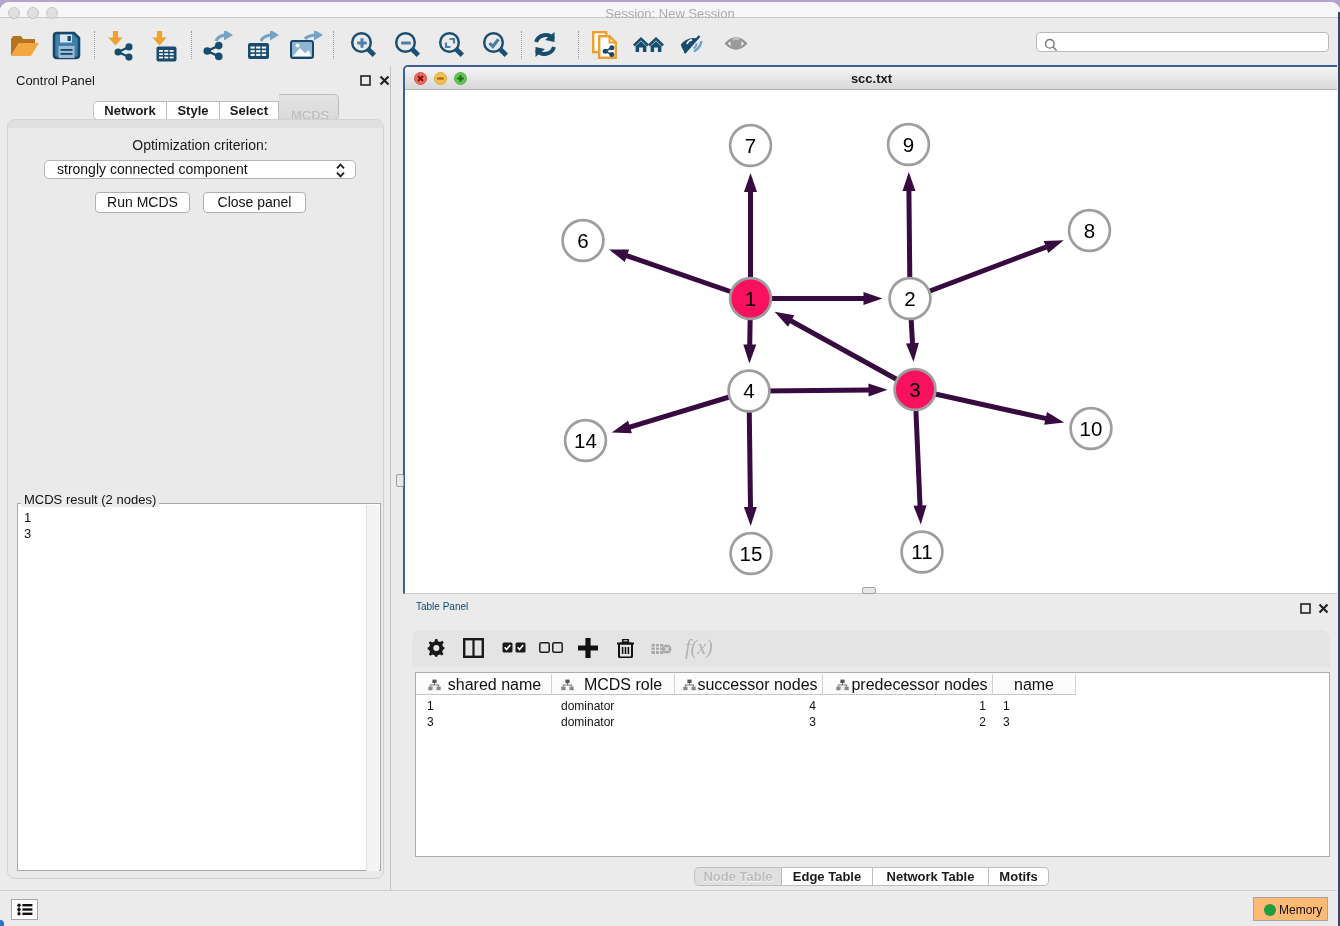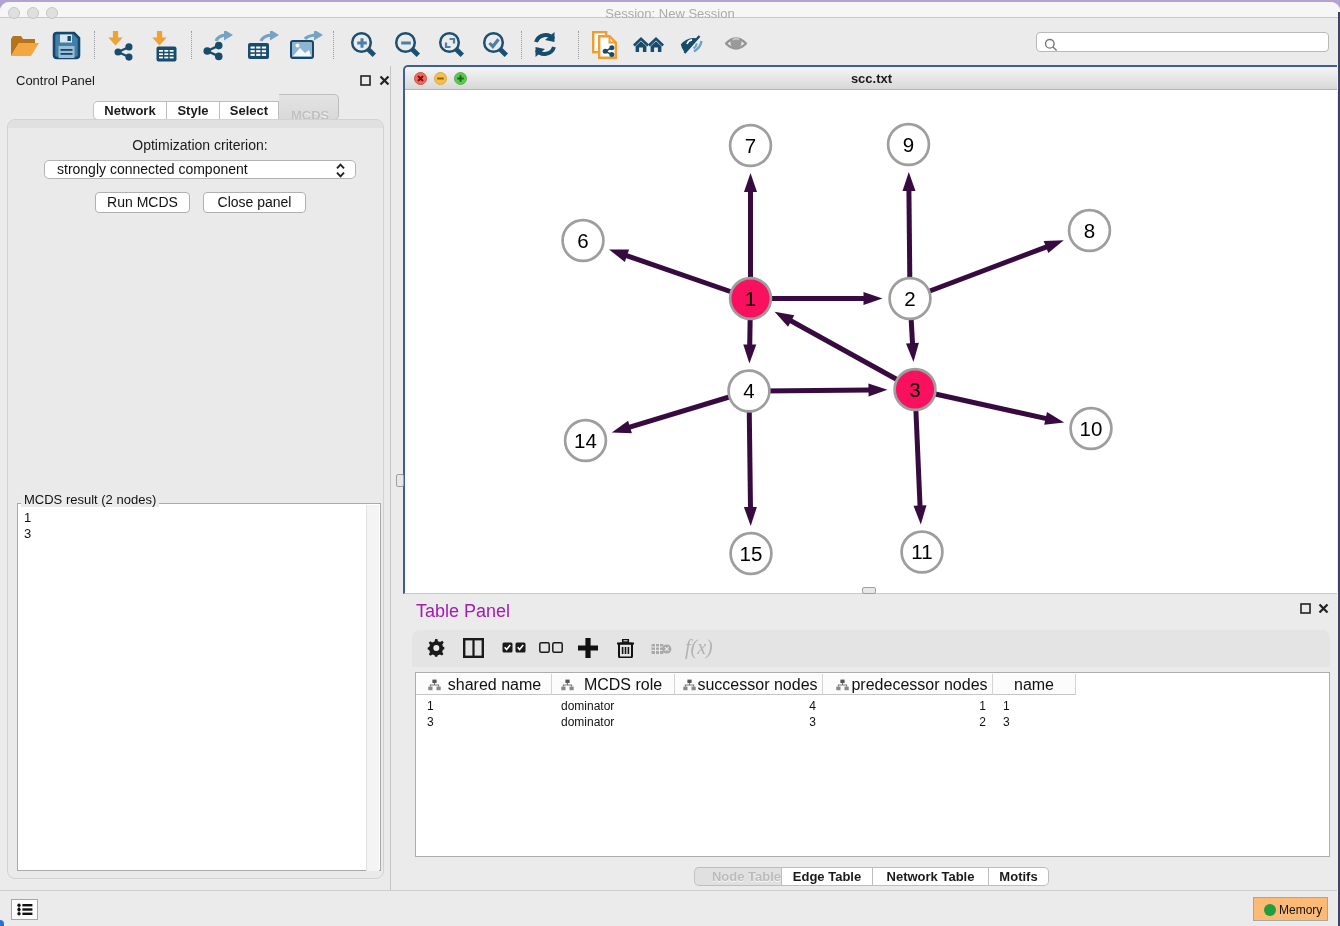--- a/index.html
+++ b/index.html
@@ -38,21 +38,21 @@
 #mcdslabel { position:absolute; left:21px; top:426px; background:#ebebeb; padding:0 3px; font-size:13px; color:#111; }
 #mcdsscroll { position:absolute; right:1px; top:1px; width:13px; height:366px; background:#f4f4f4; border-left:1px solid #e2e2e2; }
 
 #netwin { position:absolute; left:403px; top:63px; width:937px; height:529px; border:2px solid #3e5f96; border-bottom:1px solid #c9c9c9; border-radius:5px 0 0 0; background:#fff; }
 #nettitle { position:absolute; left:0; top:0; width:100%; height:23px; background:linear-gradient(#f5f5f5,#d8d8d8); border-bottom:1px solid #b4b4b4; border-radius:4px 0 0 0; }
 #nettitle .txt { position:absolute; width:100%; text-align:center; top:4px; font-size:13px; font-weight:bold; color:#1a1a1a; }
 .mtl { position:absolute; top:5px; width:13px; height:13px; border-radius:50%; }
 #netcanvas { position:absolute; left:0; top:24px; width:933px; height:502px; background:#fff; }
 
 #tpanel { position:absolute; left:392px; top:596px; width:948px; height:294px; background:#ebebeb; }
-#tpanel .hdr { position:absolute; left:24px; top:3px; font-size:18px; color:#a21caf; }
+#tpanel .hdr { position:absolute; left:24px; top:3px; font-size:10px; color:#0c4a6e; }
 #ttoolbar { position:absolute; left:20px; top:27px; width:918px; height:39px; background:#e4e4e4; border-radius:8px 8px 0 0; }
 #ttoolbar { left:20px; top:32px; width:918px; height:37px; }
 #ttable { position:absolute; left:23px; top:74px; width:915px; height:185px; background:#fff; border:1px solid #adadad; }
 #thead { position:absolute; left:0; top:1px; width:660px; height:21px; background:#fcfcfc; border-bottom:1px solid #c6c6c6; font-size:16px; color:#111; }
 .hcell { position:absolute; top:0; height:21px; border-right:1px solid #d4d4d4; text-align:center; line-height:21px; }
 .hico { position:absolute; top:5px; }
 .trow { position:absolute; width:100%; height:16px; font-size:12px; color:#111; line-height:16px; }
 .tcell { position:absolute; }
 #btabs { position:absolute; left:302px; top:269px; height:20px; display:flex; }
 #btabs .tab { padding:0; height:19px; line-height:18px; }
@@ -399,21 +399,21 @@
       </div>
       <div class="trow" style="top:41px;">
         <div class="tcell" style="left:11px;">3</div>
         <div class="tcell" style="left:145px;">dominator</div>
         <div class="tcell" style="left:252px;width:148px;text-align:right;">3</div>
         <div class="tcell" style="left:420px;width:150px;text-align:right;">2</div>
         <div class="tcell" style="left:587px;">3</div>
       </div>
     </div>
     <div id="btabs">
-      <div class="tab first sel" style="width:88px;text-align:right;">Node Table</div>
+      <div class="tab first sel" style="width:88px;">Node Table</div>
         <div class="tab" style="width:91px;">Edge Table</div>
         <div class="tab" style="width:116px;">Network Table</div>
         <div class="tab last" style="width:60px;">Motifs</div>
     </div>
   </div>
 
   <div style="position:absolute;left:396px;top:472px;width:8px;height:13px;background:#e8e8e8;border:1px solid #9f9f9f;border-radius:2px;"></div>
   <div style="position:absolute;left:862px;top:585px;width:14px;height:7px;background:#e8e8e8;border:1px solid #9f9f9f;border-radius:2px;"></div>
   <div id="statusbar">
     <div id="listbtn">

